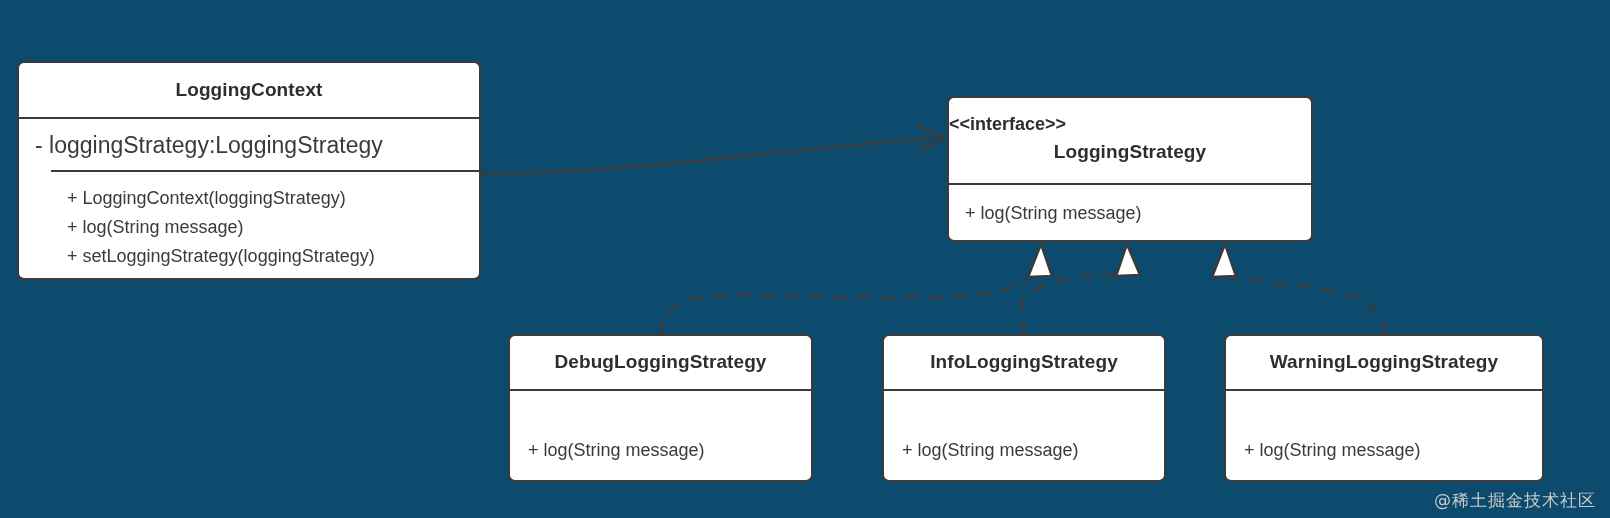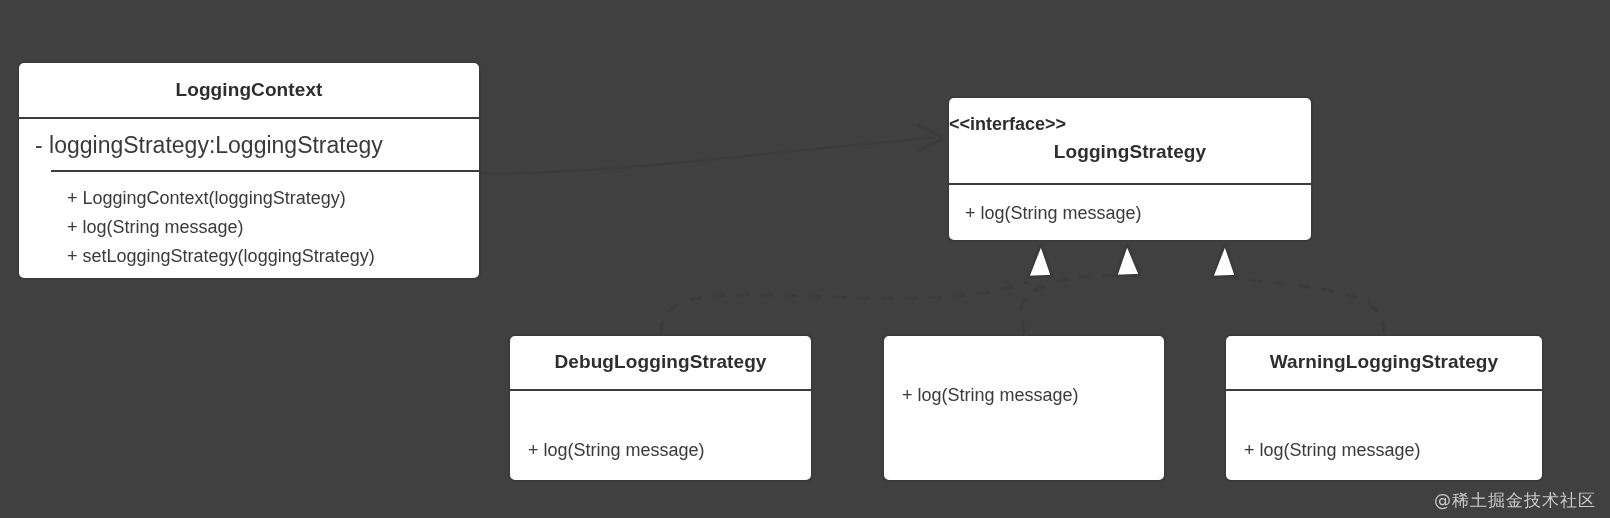--- a/index.html
+++ b/index.html
@@ -7,21 +7,21 @@
     padding: 0;
     background: #ffffff;
   }
   body {
     font-family: "Liberation Sans", sans-serif;
   }
   #canvas {
     position: relative;
     width: 1610px;
     height: 518px;
-    background: #404040;
+    background: #0c4a6e;
     overflow: hidden;
   }
   svg.links {
     position: absolute;
     left: 0;
     top: 0;
     width: 1610px;
     height: 518px;
     pointer-events: none;
   }
@@ -186,20 +186,23 @@
   <div class="uml-class strategy-box" id="debug-strategy">
     <div class="uml-section sec-title">
       <div class="class-name">DebugLoggingStrategy</div>
     </div>
     <div class="uml-section sec-ops">
       <div class="member">+ log(String message)</div>
     </div>
   </div>
 
   <div class="uml-class strategy-box" id="info-strategy">
+    <div class="uml-section sec-title">
+      <div class="class-name">InfoLoggingStrategy</div>
+    </div>
     <div class="uml-section sec-ops">
       <div class="member">+ log(String message)</div>
     </div>
   </div>
 
   <div class="uml-class strategy-box" id="warning-strategy">
     <div class="uml-section sec-title">
       <div class="class-name">WarningLoggingStrategy</div>
     </div>
     <div class="uml-section sec-ops">

